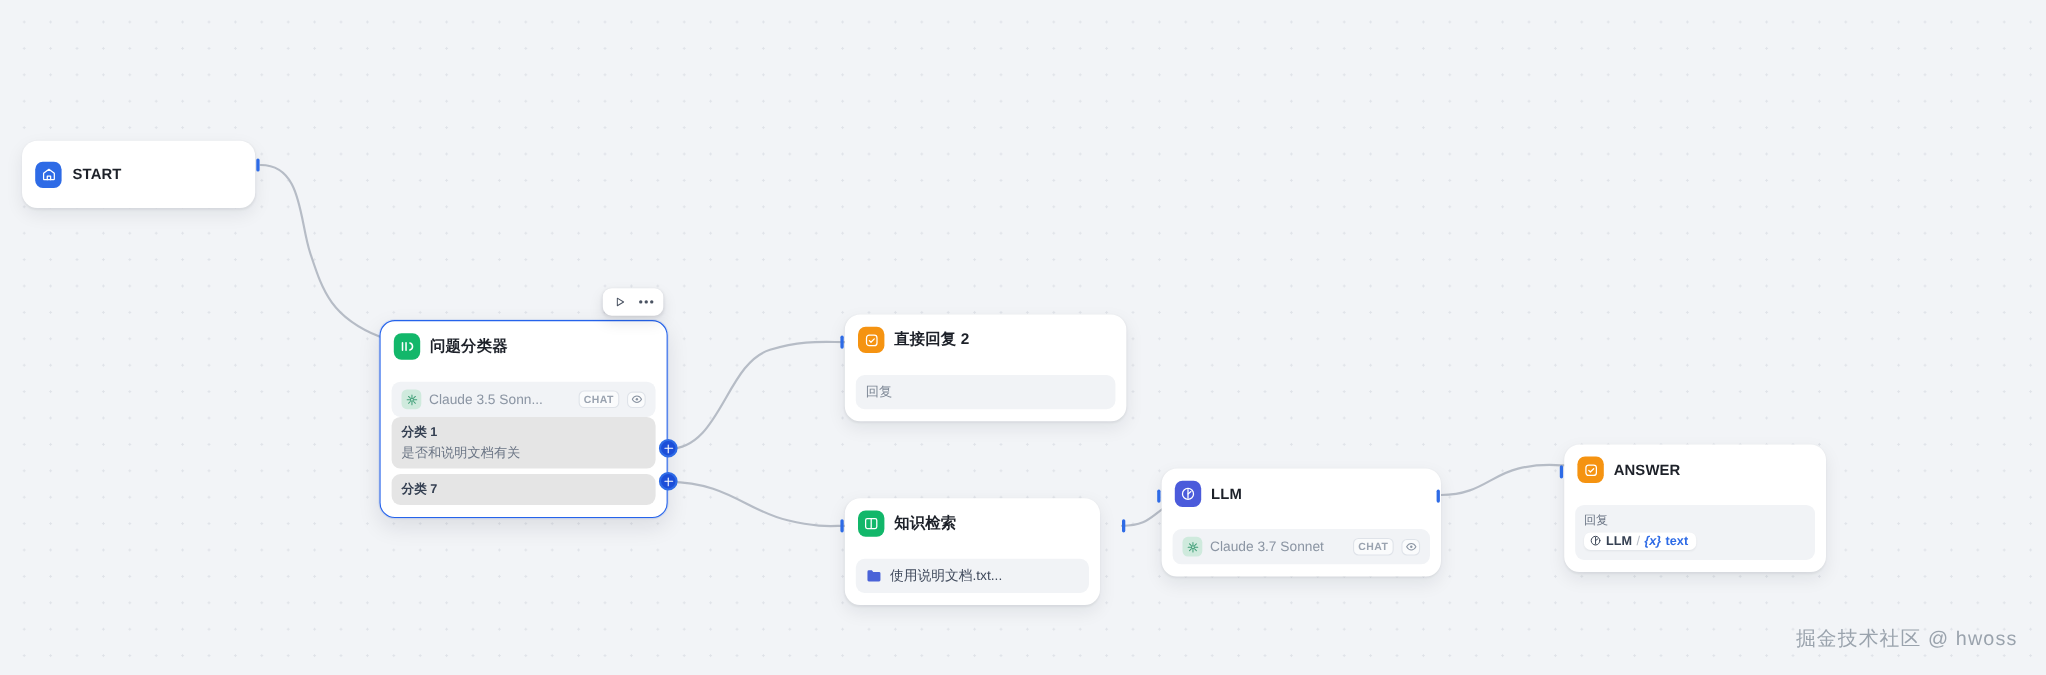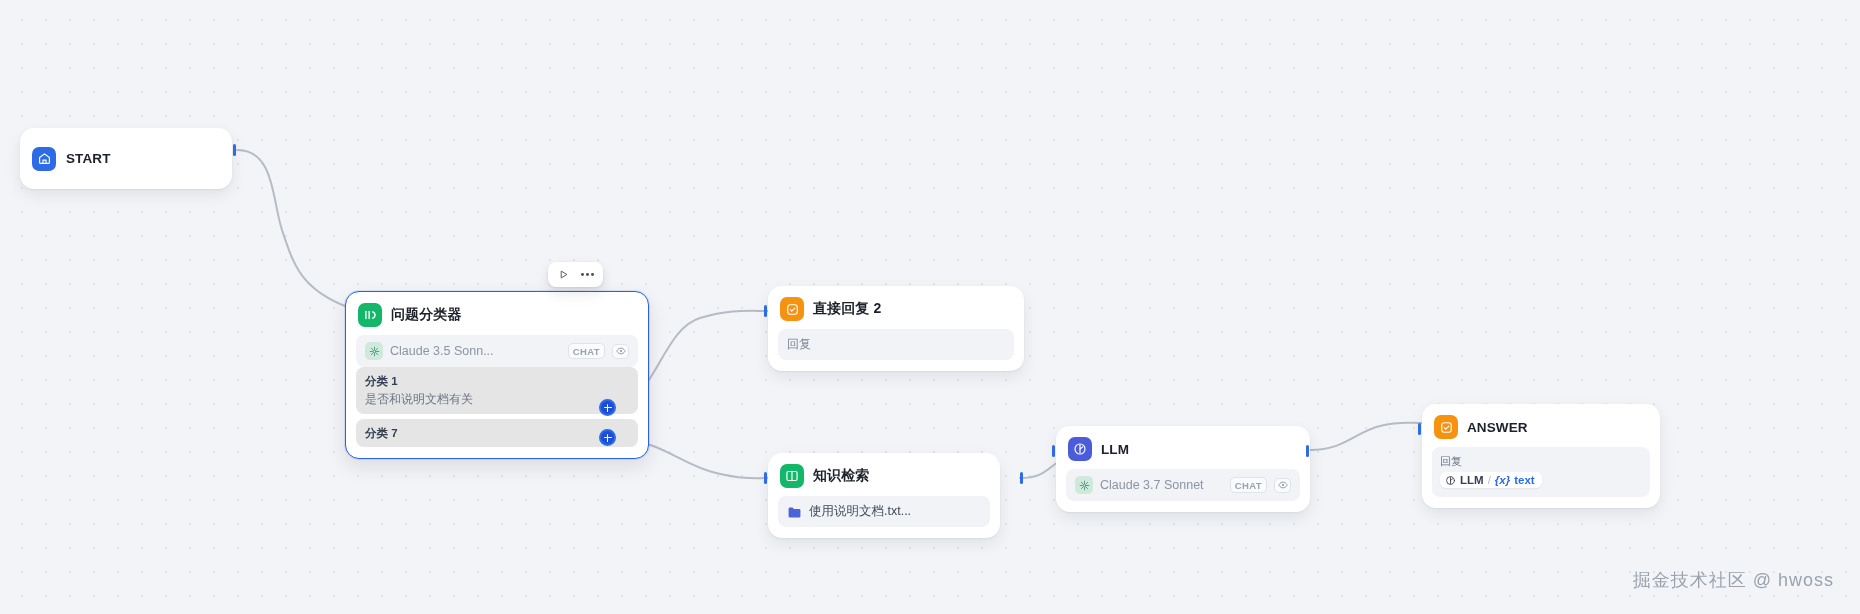--- a/index.html
+++ b/index.html
@@ -72,21 +72,21 @@
     display: flex; align-items: center; justify-content: center;
     flex: 0 0 auto;
   }
   .nicon svg { display: block; }
   .ic-blue   { background: #2e6be6; }
   .ic-green  { background: #12b76a; }
   .ic-orange { background: #f59311; }
   .ic-indigo { background: #4b5bdb; }
 
   
-  .node-body { padding: 0 10px 11px 10px; }
+  .node-body { padding: 0 10px 11px 10px; margin-top: 12px; }
 
   .field {
     background: #f1f3f6;
     border-radius: 8px;
     padding: 7px 9px;
     display: flex;
     align-items: center;
     gap: 7px;
     min-height: 30px;
   }
@@ -284,21 +284,21 @@
     </span>
     <span class="tb-btn">
       <span class="tb-dots">
           <i></i>
           <i></i>
           <i></i>
         </span>
     </span>
   </div>
 
-  <div class="node selected" style="left:345px; top:291px; width:304px;">
+  <div class="node selected" style="left:345px; top:291px; width:262px;">
     <div class="node-head">
       <span class="nicon ic-green">
         <svg width="14" height="14" viewBox="0 0 24 24" fill="none" stroke="#ffffff" stroke-width="2.4" stroke-linecap="round">
           <path d="M5 6v12"></path>
             <path d="M10.5 6v12"></path>
           <path d="M16.5 6.6a5.6 5.6 0 0 1 0 10.8"></path>
         </svg>
       </span>
       <span class="node-title cjk">问题分类器</span>
     </div>

